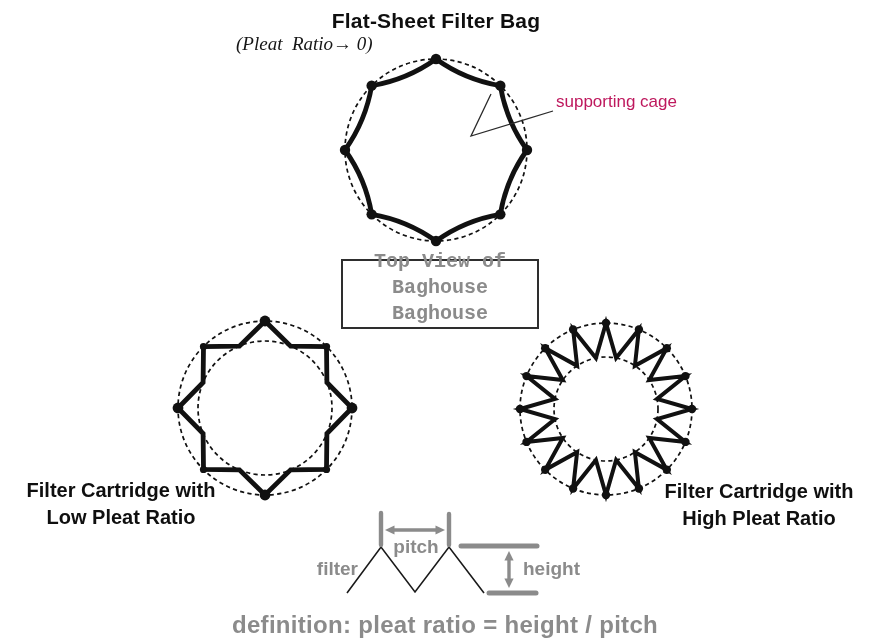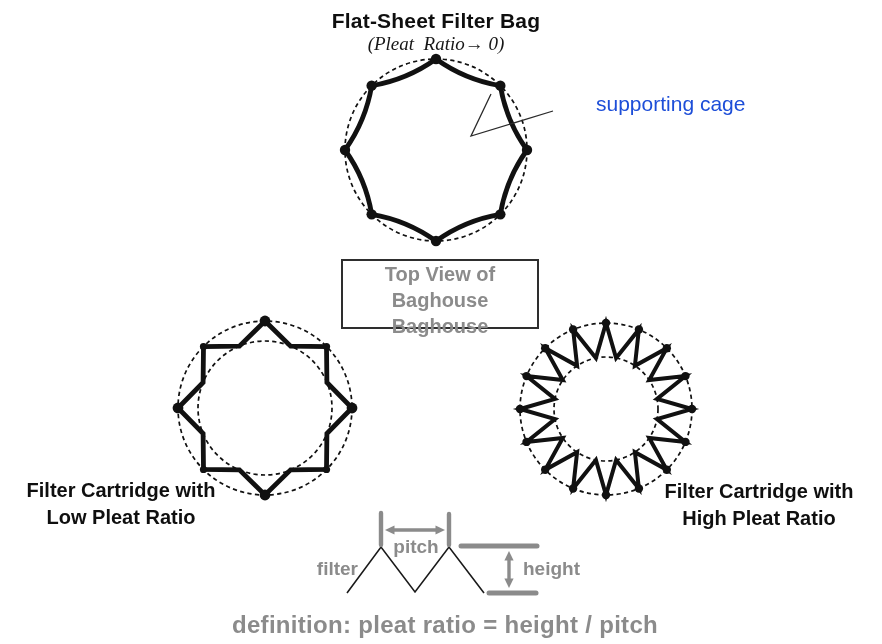--- a/index.html
+++ b/index.html
@@ -2,28 +2,28 @@
 <html><head>
 <meta charset="utf-8">
 <style>
   html,body{margin:0;padding:0;background:#ffffff;}
   .stage{position:relative;width:882px;height:640px;background:#ffffff;overflow:hidden;
          font-family:"Liberation Sans",sans-serif;}
   .stage svg{position:absolute;left:0;top:0;}
   .lbl{position:absolute;color:#0f0f0f;}
   .title{left:236px;top:9px;width:400px;text-align:center;
          font-size:21px;font-weight:bold;letter-spacing:.2px;}
-  .subtitle{left:236px;top:33px;width:400px;text-align:center;
+  .subtitle{left:236px;top:33px;width:400px;text-align:left;
             font-family:"Liberation Serif",serif;font-style:italic;font-size:19px;
             white-space:pre;color:#161616;}
-  .cage-note{left:556px;top:92px;font-size:21px;color:#1d4ed8;margin-left:40px;}
+  .cage-note{left:556px;top:92px;font-size:17px;color:#be185d;}
   .view-box{left:341px;top:259px;width:194px;height:66px;border:2.5px solid #2e2e2e;
-            display:flex;flex-direction:column;align-items:center;justify-content:space-between;
+            display:flex;flex-direction:column;align-items:center;justify-content:flex-end;
             font-size:20px;line-height:26px;font-weight:bold;color:#8b8b8b;text-align:center;
-            background:#ffffff;}
+            background:#ffffff;font-family:Liberation Mono, monospace;}
   .cart-label{width:230px;text-align:center;font-size:20px;line-height:27px;font-weight:bold;}
   .low-label{left:6px;top:477px;}
   .high-label{left:644px;top:478px;}
   .gray-note{font-weight:bold;color:#8b8b8b;font-size:19px;}
   .pitch{left:374px;top:500px;width:84px;text-align:center;margin-top:36px;}
   .filter-n{left:268px;top:558px;width:90px;text-align:right;}
   .height-n{left:523px;top:558px;}
   .definition{left:145px;top:611px;width:600px;text-align:center;
               font-size:24px;font-weight:bold;color:#8b8b8b;letter-spacing:.3px;}
 </style>

